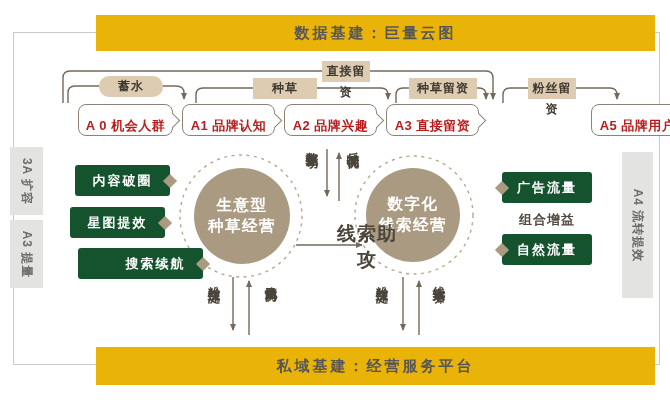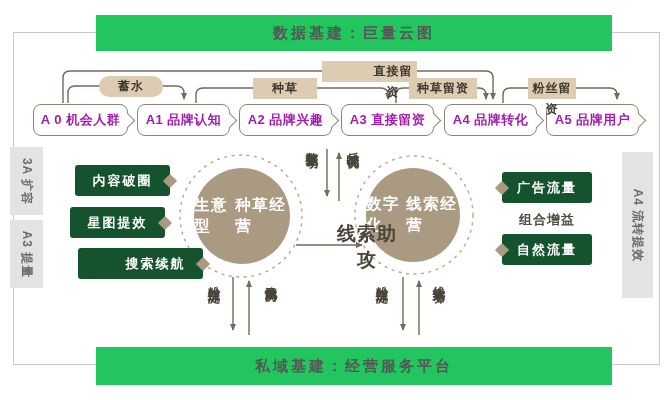--- a/index.html
+++ b/index.html
@@ -4,67 +4,67 @@
 <style>
   html,body{margin:0;padding:0;background:#ffffff;}
   #stage{position:relative;width:670px;height:400px;background:#ffffff;overflow:hidden;
          font-family:"Liberation Sans","DejaVu Sans",sans-serif;}
   
   .frame{position:absolute;left:13px;top:32px;width:645px;height:331px;
          border:1px solid #c9c9c9;z-index:0;}
   
   #wires{position:absolute;left:0;top:0;z-index:1;pointer-events:none;}
   
-  .banner{position:absolute;left:96px;width:516px;background:#22c55e;z-index:3;
+  .banner{position:absolute;left:96px;width:559px;background:#eab308;z-index:3;
           display:flex;align-items:center;justify-content:center;
           font-weight:bold;font-size:15px;color:#565656;letter-spacing:3px;}
   .banner.top{top:15px;height:36px;}
   .banner.bottom{top:347px;height:38px;}
   
   .sidetab{position:absolute;background:#e3e3e2;z-index:3;display:flex;
            align-items:center;justify-content:center;}
   .sidetab .rot{transform:rotate(90deg);white-space:nowrap;font-size:12px;
                 font-weight:bold;color:#6b6b6b;letter-spacing:1px;}
   #tab-l1{left:10px;top:147px;width:33px;height:68px;}
   #tab-l2{left:10px;top:220px;width:33px;height:68px;}
   #tab-r1{left:622px;top:152px;width:31px;height:146px;}
   
   .stagebox{position:absolute;top:104px;height:32px;background:#fff;z-index:2;
             border:1.4px solid #8b8275;border-radius:8px;box-sizing:border-box;
-            display:flex;align-items:center;justify-content:center;
-            font-size:13px;font-weight:bold;color:#a21caf;letter-spacing:.5px;}
+            display:flex;align-items:flex-end;justify-content:center;
+            font-size:13px;font-weight:bold;color:#b91c1c;letter-spacing:.5px;margin-left:45px;}
   .stagebox .tip{position:absolute;right:-6px;top:50%;width:10px;height:10px;
                  margin-top:-5px;background:#fff;transform:rotate(45deg);
                  border-top:1.4px solid #8b8275;border-right:1.4px solid #8b8275;}
   #s0{left:33px;width:95px;} #s1{left:137px;width:93px;} #s2{left:239px;width:93px;}
   #s3{left:341px;width:93px;} #s4{left:444px;width:93px;} #s5{left:546px;width:93px;}
   
   .flab{position:absolute;height:21px;line-height:21px;background:#ddccb2;z-index:2;
         text-align:center;font-size:12px;font-weight:bold;color:#3e382e;letter-spacing:1px;}
   #fl0{left:99px;top:76px;width:64px;border-radius:10px;}
   #fl1{left:253px;top:78px;width:64px;}
-  #fl2{left:322px;top:61px;width:48px;padding-left:47px;}
+  #fl2{left:322px;top:61px;width:48px;}
   #fl3{left:409px;top:78px;width:68px;}
   #fl4{left:528px;top:78px;width:48px;}
   
   .tac{position:absolute;height:31px;line-height:31px;background:#14532d;color:#fff;
        z-index:2;text-align:center;font-size:13px;font-weight:bold;letter-spacing:2px;
        border-radius:3px;}
   .tac .tipr{position:absolute;right:-5px;top:50%;width:10px;height:10px;margin-top:-5px;
              background:#ab9a82;transform:rotate(45deg);}
   .tac .tipl{position:absolute;left:-5px;top:50%;width:10px;height:10px;margin-top:-5px;
              background:#ab9a82;transform:rotate(45deg);}
   #lt0{left:75px;top:165px;width:95px;} #lt1{left:70px;top:207px;width:95px;}
   #lt2{left:78px;top:248px;width:95px;padding-left:30px;}
   #rt0{left:502px;top:172px;width:90px;} #rt1{left:502px;top:234px;width:90px;}
   #rtm{position:absolute;left:506px;top:211px;width:82px;text-align:center;z-index:2;
        font-size:13px;font-weight:bold;color:#514a40;letter-spacing:1px;}
   
   .hub{position:absolute;border-radius:50%;background:#ab9a82;z-index:2;
-       display:flex;flex-direction:row;align-items:center;justify-content:center;
+       display:flex;flex-direction:column;align-items:center;justify-content:center;
        color:#fff;font-weight:bold;font-size:15.5px;line-height:1.35;letter-spacing:1.5px;}
   #hub-l{left:194px;top:168px;width:96px;height:96px;}
   #hub-r{left:366px;top:168px;width:94px;height:94px;}
   
   .vtext{position:absolute;z-index:2;writing-mode:vertical-rl;text-orientation:upright;
          font-size:12.5px;font-weight:600;color:#4a443a;letter-spacing:1.5px;}
   #an-dd{left:303px;top:142px;} #an-fb{left:344px;top:142px;}
   #an-fwd{position:absolute;left:296px;top:221px;width:72px;text-align:center;z-index:2;
           font-size:19px;font-weight:600;color:#4a443a;letter-spacing:1px;margin-left:35px;}
   #an-lbd{left:205px;top:276px;} #an-lbu{left:262px;top:276px;}
@@ -126,24 +126,20 @@
     <span class="tip"></span>
     </div>
   <div class="stagebox" id="s2">
     <span>A2 品牌兴趣</span>
     <span class="tip"></span>
     </div>
   <div class="stagebox" id="s3">
     <span>A3 直接留资</span>
     <span class="tip"></span>
     </div>
-  <div class="stagebox" id="s4">
-    <span>A4 品牌转化</span>
-    <span class="tip"></span>
-    </div>
   <div class="stagebox" id="s5">
     <span>A5 品牌用户</span>
     <span class="tip"></span>
     </div>
 
   <div class="flab" id="fl0">蓄水</div>
   <div class="flab" id="fl1">种草</div>
   <div class="flab" id="fl2">直接留资</div>
   <div class="flab" id="fl3">种草留资</div>
   <div class="flab" id="fl4">粉丝留资</div>

